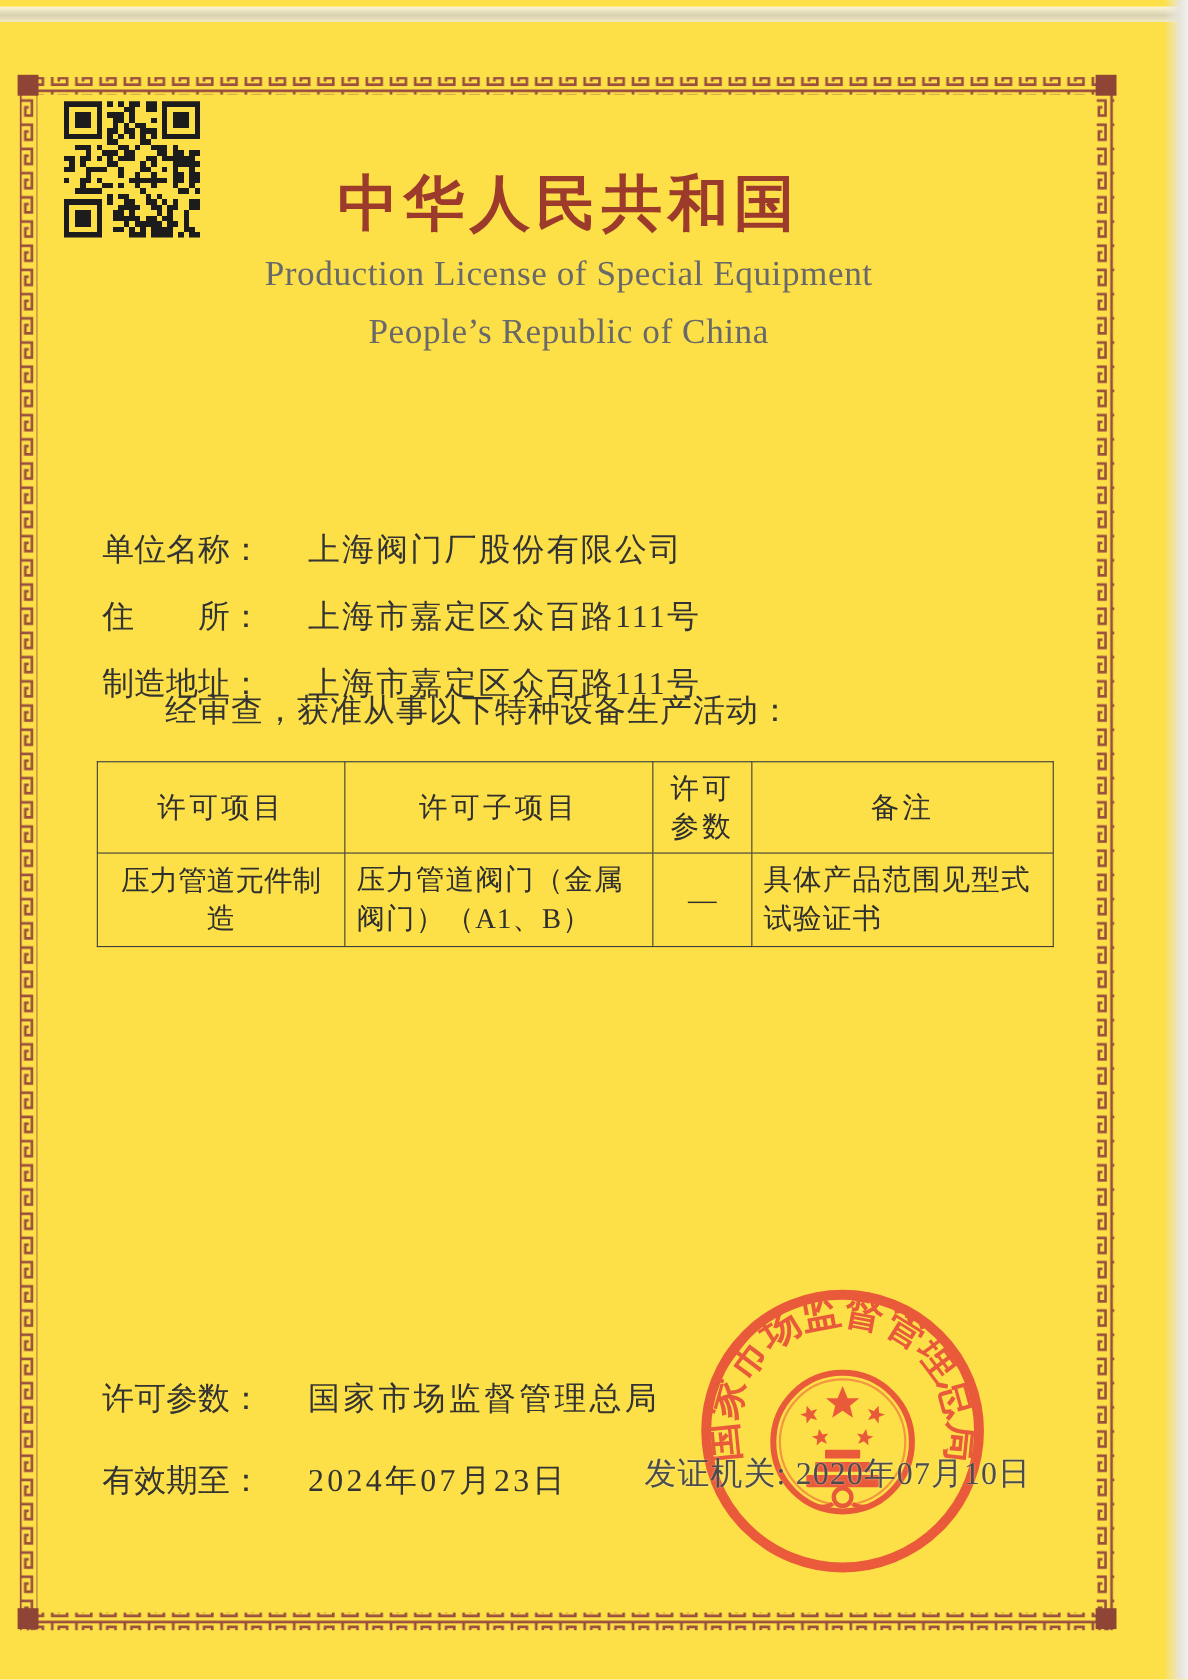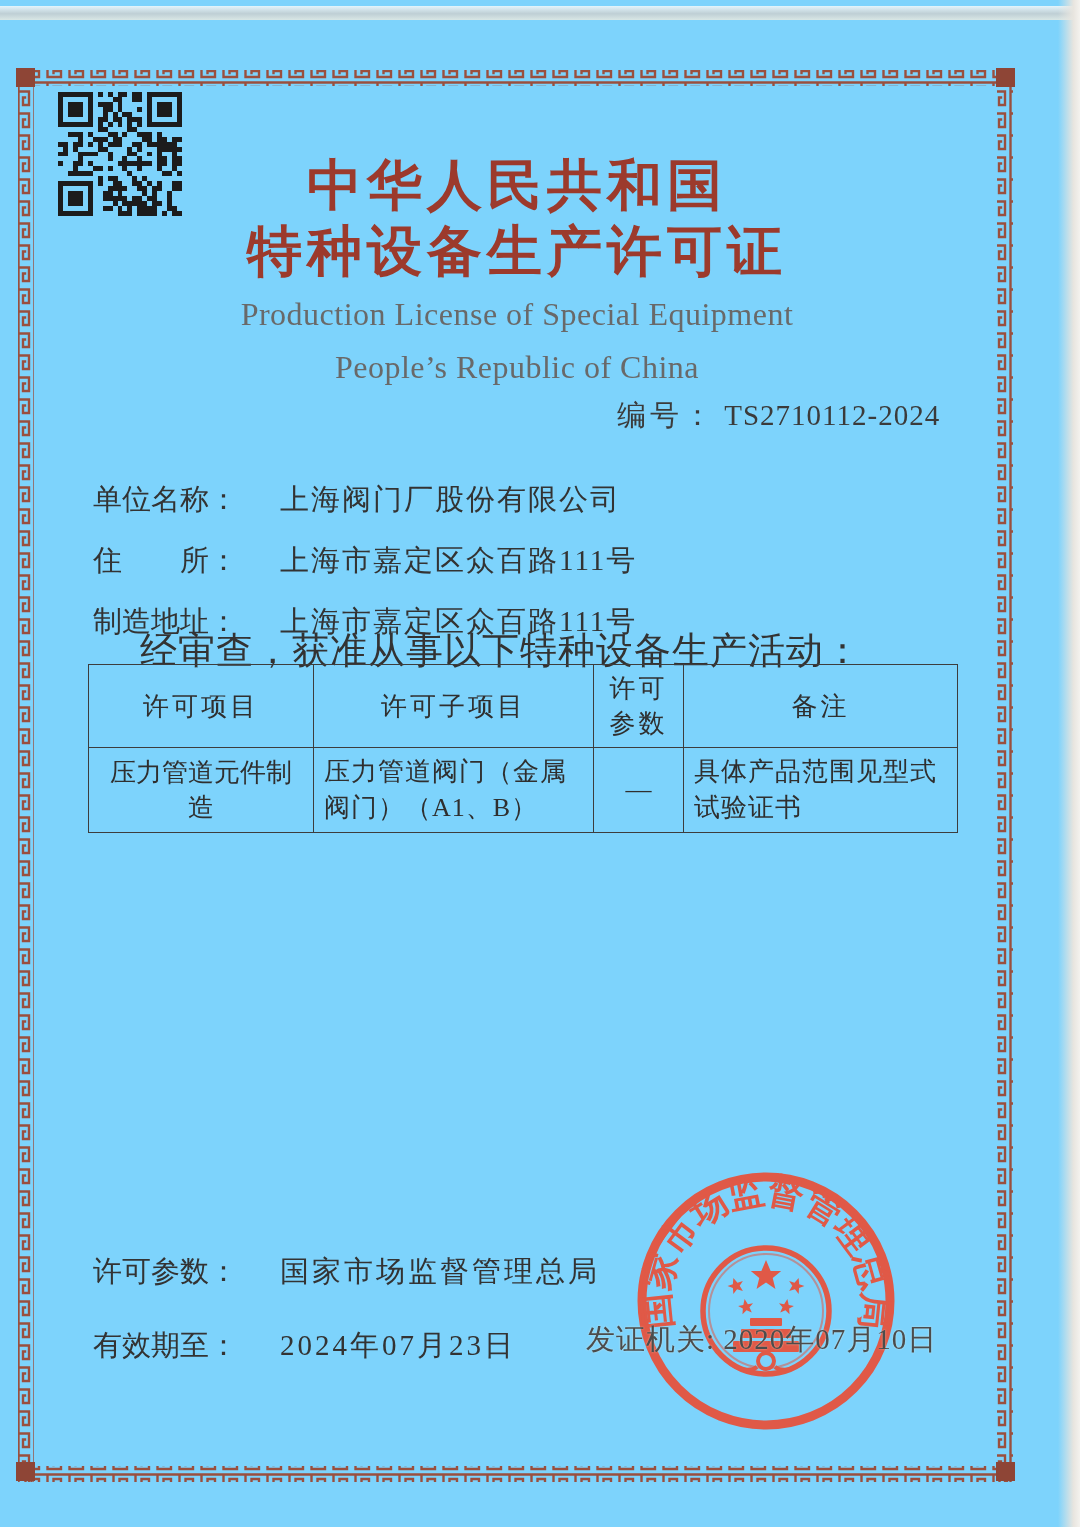--- a/index.html
+++ b/index.html
@@ -3,21 +3,21 @@
 <meta charset="utf-8">
 <style>
   * { margin: 0; padding: 0; box-sizing: border-box; }
   html,body { background:#ffffff; }
   body { font-family: "Liberation Serif", "DejaVu Serif", serif; }
 
   .page {
     position: relative;
     width: 1080px;
     height: 1527px;
-    background: #7dd3fc;
+    background: #fde047;
     overflow: hidden;
   }
 
   
   .scan-top {
     position:absolute; left:0; top:6px; width:100%; height:14px;
     background: linear-gradient(#fdfdfc, #cfcecb 55%, #f0ece0);
     opacity:.8;
   }
   .scan-right {
@@ -54,26 +54,26 @@
     font-size: 29px; color:#3b3b3b; letter-spacing:1px;
   }
   .license-no .lbl { letter-spacing:4px; }
 
   .fields { position:absolute; left:93px; top:480px; width:880px; }
   .field-row { display:flex; font-size:29px; color:#333; margin-bottom:21px; }
   .field-row .flabel { width:152px; flex:0 0 152px; }
   .field-row .fvalue { margin-left:35px; letter-spacing:2px; }
 
   .intro-line {
-    position:absolute; left:140px; top:626px;
-    font-size:37px; color:#333; letter-spacing:1px;
+    position:absolute; left:150px; top:626px;
+    font-size:29px; color:#333; letter-spacing:1px;
   }
 
   table.license {
-    position:absolute; left:88px; top:664px;
+    position:absolute; left:88px; top:692px;
     border-collapse: collapse;
     table-layout: fixed;
     width: 869px;
     font-size: 26px;
     color: #2f2f2f;
   }
   table.license th, table.license td {
     border: 1.6px solid #3d3d3d;
     padding: 6px 10px;
     font-weight: normal;
@@ -431,29 +431,24 @@
       <rect x="17" y="24" width="1" height="1" fill="#1c1c1c"></rect>
       <rect x="18" y="24" width="1" height="1" fill="#1c1c1c"></rect>
       <rect x="19" y="24" width="1" height="1" fill="#1c1c1c"></rect>
       <rect x="21" y="24" width="1" height="1" fill="#1c1c1c"></rect>
       <rect x="23" y="24" width="1" height="1" fill="#1c1c1c"></rect>
       <rect x="24" y="24" width="1" height="1" fill="#1c1c1c"></rect>
     </svg>
 
   <div class="title-block">
     <div class="title-cn">中华人民共和国</div>
-    <div class="title-cn">特种设备生产许可证</div>
     <div class="title-en">Production License of Special Equipment</div>
     <div class="title-en">People’s Republic of China</div>
   </div>
 
-  <div class="license-no">
-    <span class="lbl">编号：</span>
-    <span>TS2710112-2024</span>
-  </div>
 
   <div class="fields">
     <div class="field-row">
       <span class="flabel">单位名称：</span>
       <span class="fvalue">上海阀门厂股份有限公司</span>
     </div>
     <div class="field-row">
       <span class="flabel">住　　所：</span>
       <span class="fvalue">上海市嘉定区众百路111号</span>
     </div>

